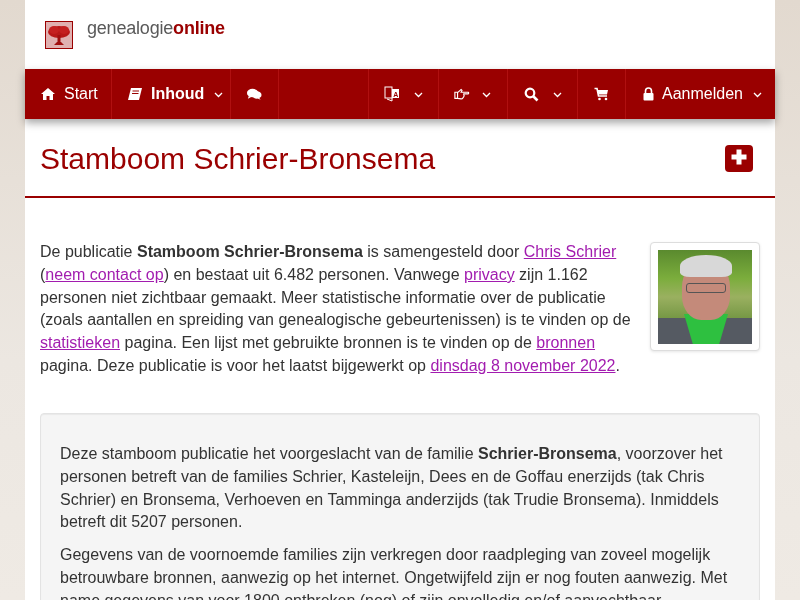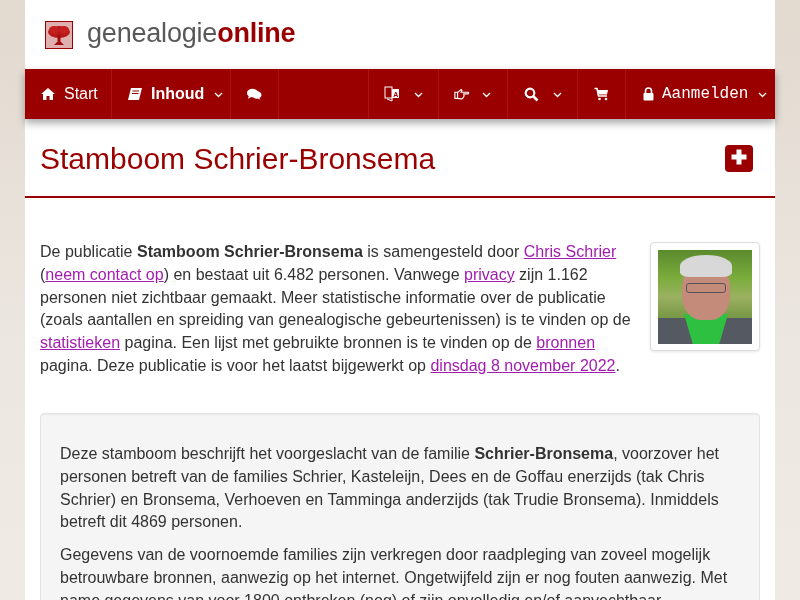--- a/index.html
+++ b/index.html
@@ -14,21 +14,21 @@
     position: absolute; left: 25px; top: 0; width: 750px; height: 600px;
     background: #fff;
   }
   .logo-bar { height: 69px; position: relative; }
   .logo-icon {
     position: absolute; left: 20px; top: 21px; width: 28px; height: 28px;
     border: 1px solid #9a0000; background: #d8a0a0;
     display: flex; align-items: center; justify-content: center; overflow: hidden;
   }
   .logo-text {
-    position: absolute; left: 62px; top: 18px; font-size: 27px; color: #595959;
+    position: absolute; left: 62px; top: 18px; font-size: 18px; color: #595959;
     letter-spacing: -0.2px;
   }
   .logo-text b { color: #9a0000; font-weight: bold; }
 
   .navbar {
     position: absolute; left: 0; top: 69px; width: 750px; height: 50px;
     background: #9a0000; display: flex; align-items: stretch;
     box-shadow: 0 4px 8px rgba(0,0,0,0.35);
   }
   .nav-item {
@@ -186,21 +186,21 @@
     <div class="nav-item" style="width:48px;">
       <span class="ico" style="margin-right:0">
         <svg width="15" height="14" viewBox="0 0 15 14">
             <path d="M0.5 1.5 L3 1.5 L4.5 9 L13 9" stroke="#fff" stroke-width="1.6" fill="none"></path>
             <path d="M3.5 3 L14 3 L13 7.5 L4.3 7.5 Z" fill="#fff"></path>
             <circle cx="5.5" cy="12" r="1.3" fill="#fff"></circle>
             <circle cx="12" cy="12" r="1.3" fill="#fff"></circle>
           </svg>
       </span>
     </div>
-    <div class="nav-item" style="width:140px; border-right:none; padding-left:17px;font-family:Liberation Mono, monospace;">
+    <div class="nav-item" style="width:140px; border-right:none; padding-left:17px;">
       <span class="ico" style="width:12px;margin-right:8px">
         <svg width="11" height="14" viewBox="0 0 11 14">
             <path d="M2.5 6 L2.5 4 Q2.5 1 5.5 1 Q8.5 1 8.5 4 L8.5 6" stroke="#fff" stroke-width="1.6" fill="none"></path>
             <rect x="0.5" y="6" width="10" height="7.5" rx="1" fill="#fff"></rect>
           </svg>
       </span>
       <span>Aanmelden</span>
       <span class="caret">
           <svg width="9" height="9" viewBox="0 0 9 9">
             <path d="M1 3 L4.5 6.5 L8 3" stroke="#fff" stroke-width="1.3" fill="none"></path>
@@ -229,16 +229,16 @@
     <div class="photo" title="Chris Schrier">
       <div class="jacket"></div>
       <div class="collar"></div>
       <div class="face"></div>
       <div class="hair"></div>
       <div class="glasses"></div>
     </div>
   </div>
 
   <div class="well">
-    <p><span>Deze stamboom beschrijft het voorgeslacht van de familie </span><b>Schrier-Bronsema</b><span>, voorzover het personen betreft van de families Schrier, Kasteleijn, Dees en de Goffau enerzijds (tak Chris Schrier) en Bronsema, Verhoeven en Tamminga anderzijds (tak Trudie Bronsema). Inmiddels betreft dit 4869 personen.</span></p>
+    <p><span>Deze stamboom publicatie het voorgeslacht van de familie </span><b>Schrier-Bronsema</b><span>, voorzover het personen betreft van de families Schrier, Kasteleijn, Dees en de Goffau enerzijds (tak Chris Schrier) en Bronsema, Verhoeven en Tamminga anderzijds (tak Trudie Bronsema). Inmiddels betreft dit 5207 personen.</span></p>
     <p>Gegevens van de voornoemde families zijn verkregen door raadpleging van zoveel mogelijk betrouwbare bronnen, aanwezig op het internet. Ongetwijfeld zijn er nog fouten aanwezig. Met name gegevens van voor 1800 ontbreken (nog) of zijn onvolledig en/of aanvechtbaar.</p>
   </div>
 </div>
 
 </body></html>

